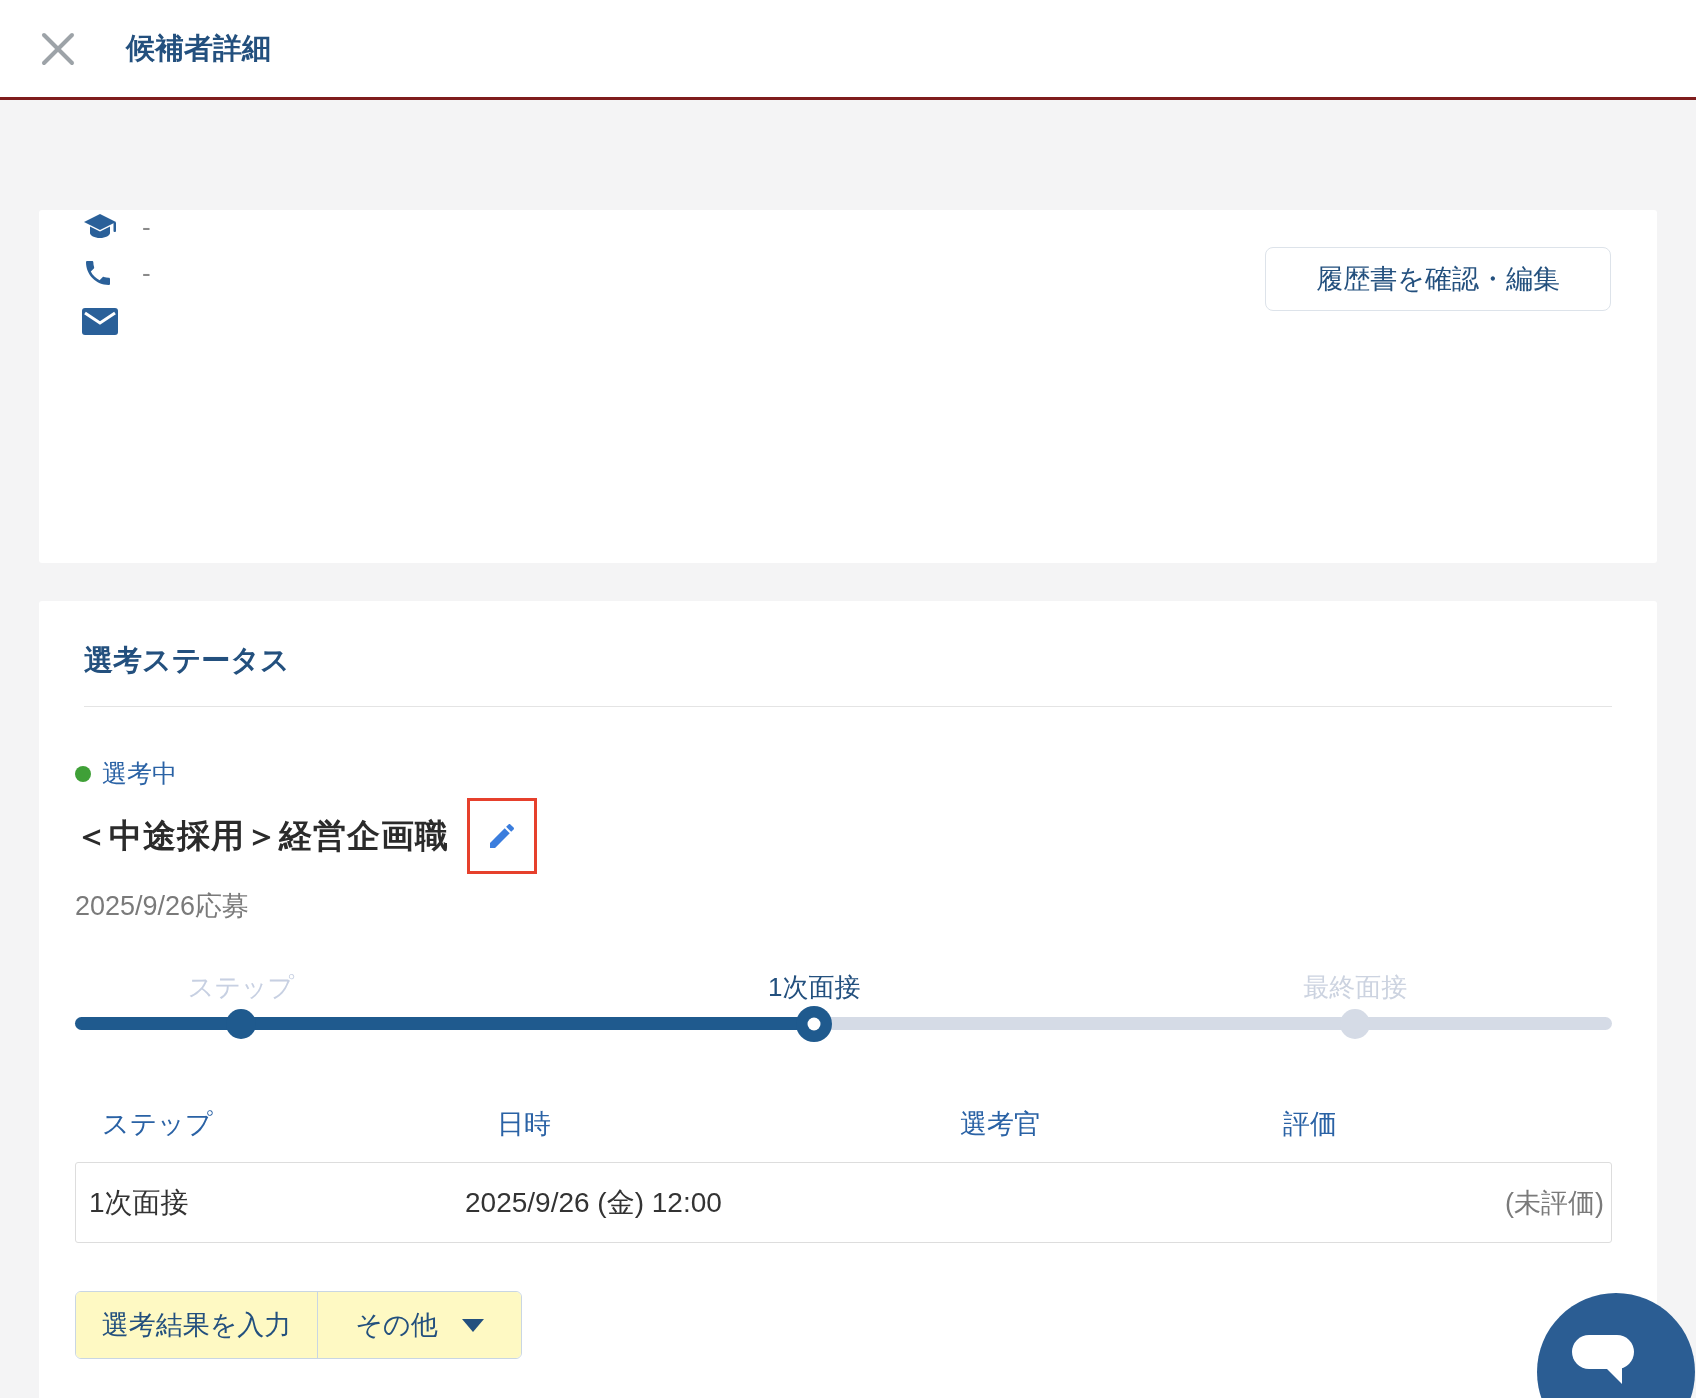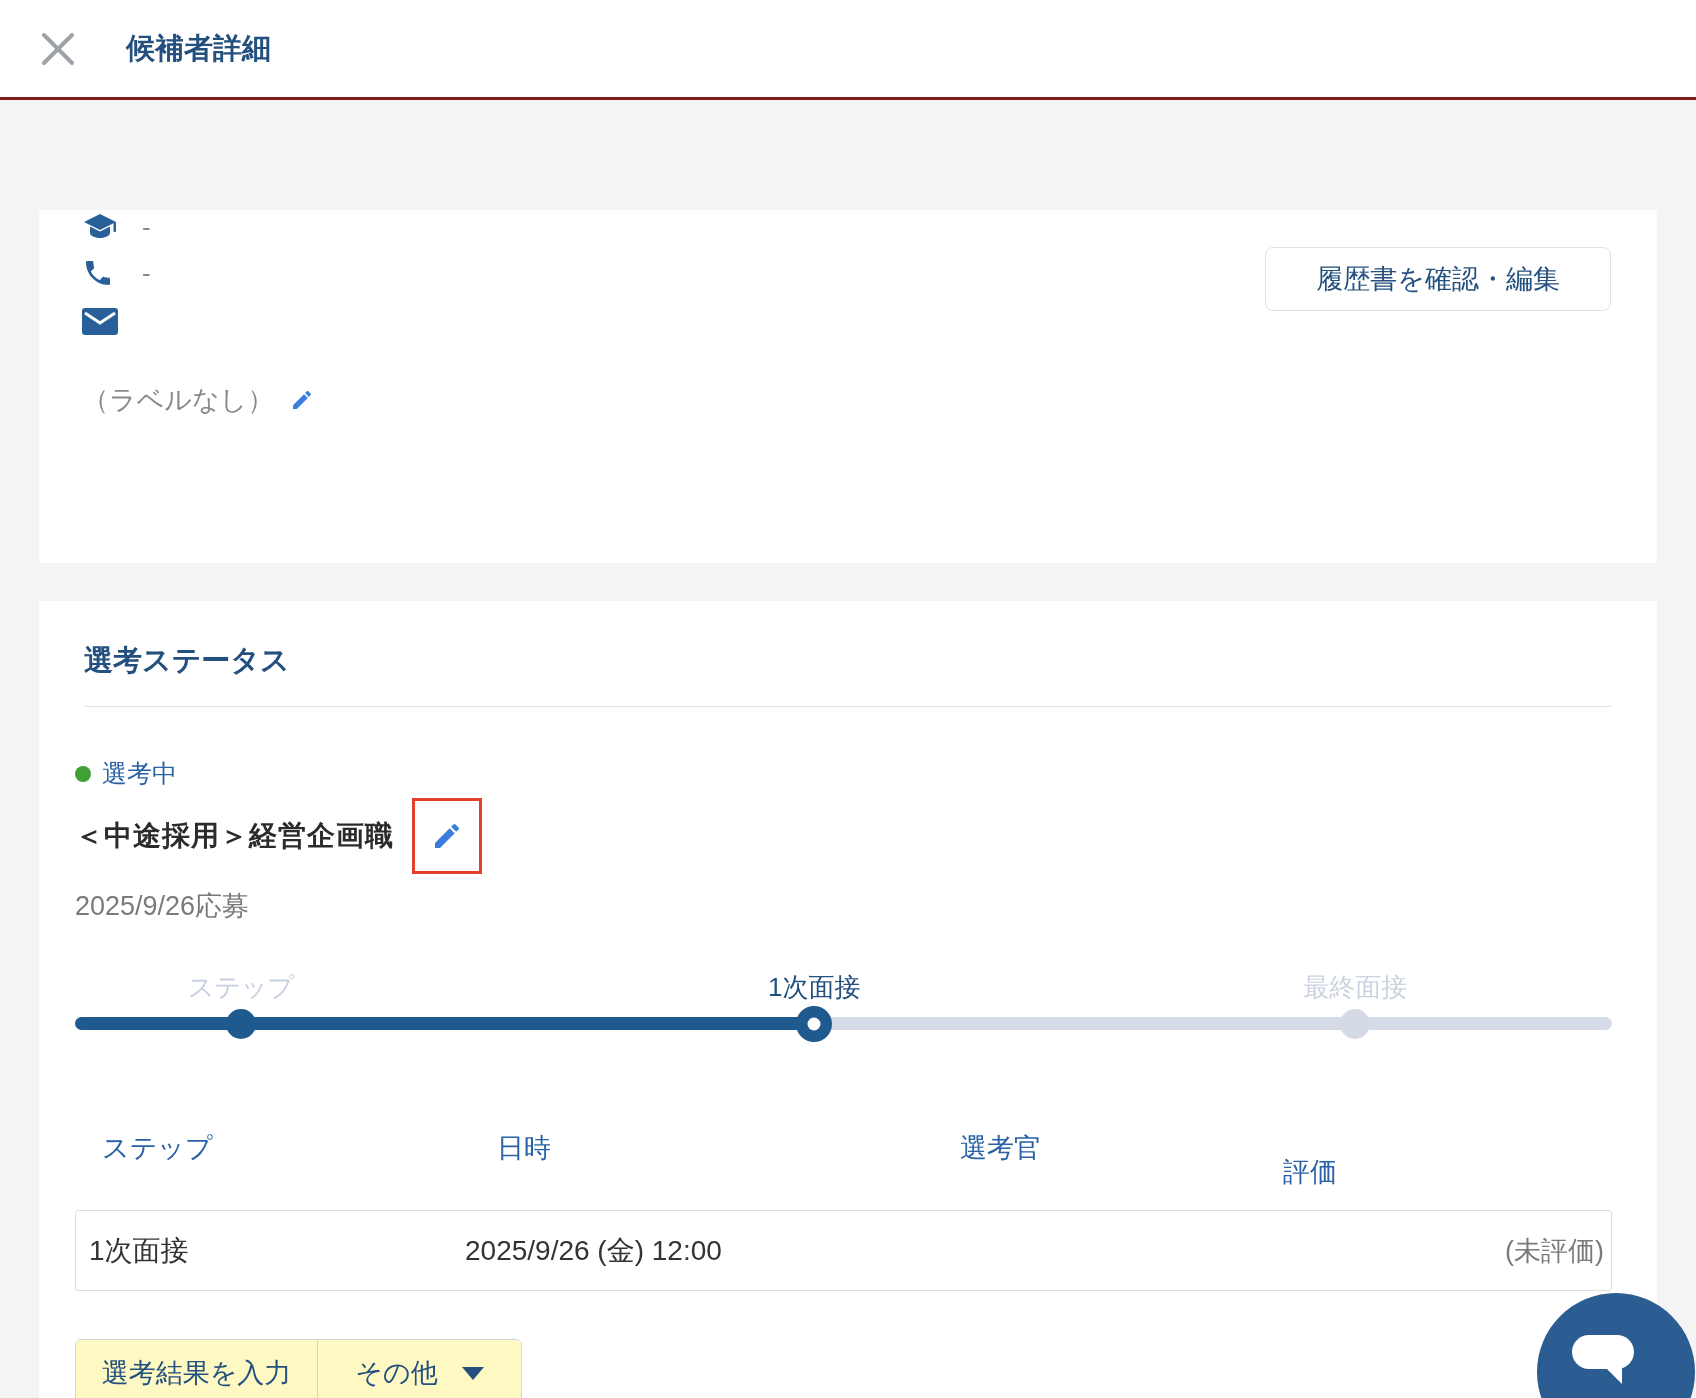--- a/index.html
+++ b/index.html
@@ -65,21 +65,21 @@
   
   .card-status { margin-top: 38px; padding: 40px 45px 71px 36px; }
   .section-title { font-size: 29px; font-weight: bold; color: #23507e; padding-left: 9px; }
   .divider { height: 1px; background: #e4e4e4; margin: 25px 0 0 9px; }
 
   .status-line { display: flex; align-items: center; margin-top: 50px; padding-left: 0; }
   .status-dot { width: 16px; height: 16px; border-radius: 50%; background: #3fa037; flex: 0 0 auto; }
   .status-text { margin-left: 11px; font-size: 25px; color: #2a62a5; }
 
   .job-row { display: flex; align-items: center; margin-top: 8px; }
-  .job-title { font-size: 28px; font-weight: bold; color: #2b2b2b; letter-spacing: 1px; text-align: right; }
+  .job-title { font-size: 33px; font-weight: bold; color: #2b2b2b; letter-spacing: 1px; text-align: right; }
   .edit-highlight {
     width: 70px; height: 76px;
     margin-left: 18px;
     border: 3px solid #e6402c;
     display: flex; align-items: center; justify-content: center;
     background: #fff;
   }
   .edit-highlight .pencil-btn { display: flex; cursor: pointer; }
   .applied-date { margin-top: 14px; font-size: 27px; color: #7a7a7a; }
 
@@ -110,21 +110,21 @@
   }
   .p-dot.upcoming { width: 30px; height: 30px; background: #d5dbe6; }
 
   
   .steps-table { margin-top: 70px; }
   .t-grid { display: grid; grid-template-columns: 385px 480px 325px 1fr; align-items: center; }
   .t-head { font-size: 27px; color: #2a62a5; padding-bottom: 20px; }
   .t-head .c1 { padding-left: 27px; }
   .t-head .c2 { padding-left: 37px; }
   .t-head .c3 { padding-left: 20px; }
-  .t-head .c4 { padding-left: 18px; margin-top: 48px; }
+  .t-head .c4 { padding-left: 18px; }
   .t-row {
     border: 1px solid #dddddd;
     border-radius: 3px;
     height: 81px;
     font-size: 28px;
     color: #333;
     background: #fff;
   }
   .t-row .c1 { padding-left: 13px; }
   .t-row .c2 { padding-left: 4px; }
@@ -207,29 +207,20 @@
         <span class="contact-icon">
           <svg width="36" height="27" viewBox="0 0 36 27">
             <rect x="0" y="0" width="36" height="27" rx="3" fill="#2a6099"></rect>
             <path d="M3 5 L18 15 L33 5" stroke="#ffffff" stroke-width="3" fill="none"></path>
           </svg>
         </span>
         <span class="contact-value"></span>
       </div>
     </div>
 
-    <div class="label-row">
-      <span class="label-text">（ラベルなし）</span>
-      <span class="pencil-small">
-        <svg width="24" height="24" viewBox="0 0 24 24" fill="#3b7ddd">
-          <path d="M3 17.2 L3 21 L6.8 21 L17.8 10 L14 6.2 Z"></path>
-          <path d="M20.7 7.1 C21.1 6.7 21.1 6.1 20.7 5.7 L18.3 3.3 C17.9 2.9 17.3 2.9 16.9 3.3 L15.1 5.1 L18.9 8.9 Z"></path>
-        </svg>
-      </span>
-    </div>
   </div>
 
   <div class="card card-status">
     <div class="section-title">選考ステータス</div>
     <div class="divider"></div>
 
     <div class="status-line">
       <span class="status-dot"></span>
       <span class="status-text">選考中</span>
     </div>

